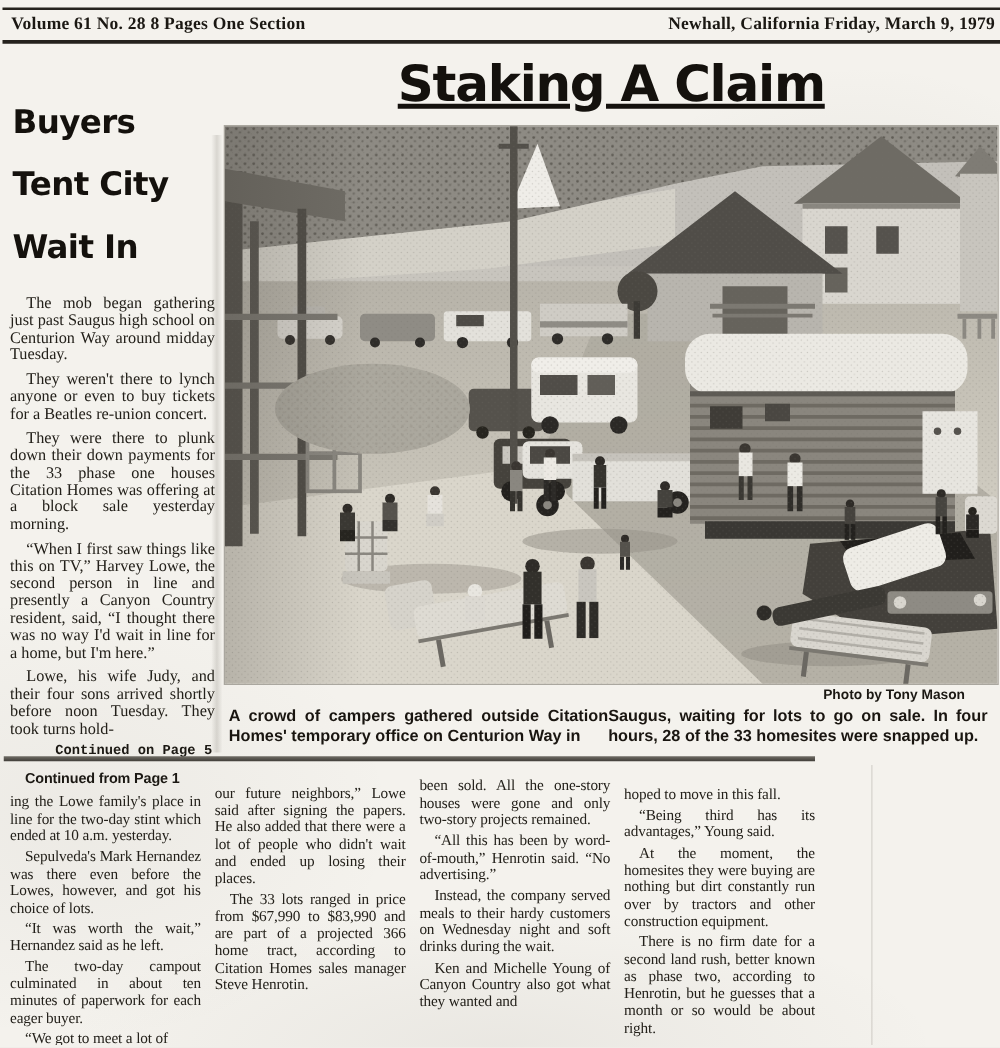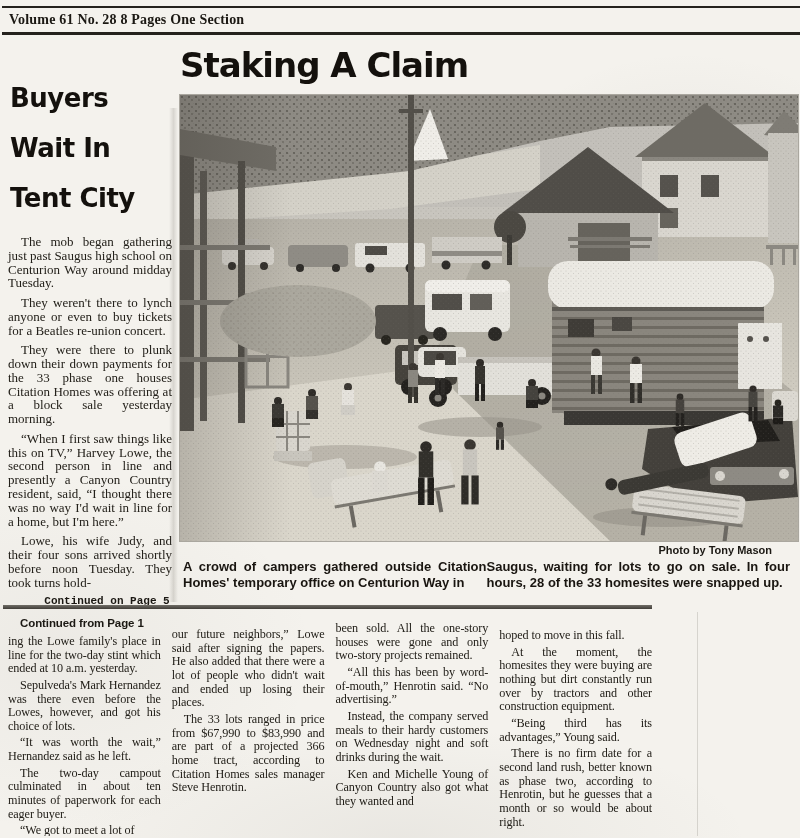--- a/index.html
+++ b/index.html
@@ -38,22 +38,22 @@
     font-family:Liberation Mono, monospace;font-weight:bold;font-size:11px;
     text-align:center;padding-left:34px;margin-top:1px;color:#1b1813;
   }
   .fold-shadow{
     position:absolute;left:169px;top:108px;width:9px;height:494px;
     background:linear-gradient(90deg, rgba(90,85,75,0), rgba(90,85,75,.18), rgba(90,85,75,0));
   }
   
   .main-story{position:absolute;left:180px;top:44px;width:618px;}
   .main-headline{
-    font-family:"DejaVu Sans", sans-serif;font-weight:bold;font-size:34px;line-height:1;
-    margin:4px 0 13px;color:#14110d;letter-spacing:-1px;
+    font-family:"DejaVu Sans", sans-serif;font-weight:bold;font-size:40px;line-height:1;
+    text-align:center;margin:4px 0 13px;color:#14110d;letter-spacing:-1px;text-decoration:underline;
   }
   .photo-frame{
     width:618px;height:446px;position:relative;background:#c8c5be;
     outline:1px solid #aaa79f;
   }
   .photo-frame svg{position:absolute;inset:0;display:block;}
   .photo-credit{
     font-family:"Liberation Sans", sans-serif;font-weight:bold;font-size:11px;
     text-align:right;margin:3px 26px 1px 0;color:#1b1813;
   }
@@ -86,29 +86,30 @@
 </style>
 </head>
 <body>
 
 <div class="page">
 
   <header class="masthead">
     <div class="mh-rule-top"></div>
     <div class="mh-row">
       <span>Volume 61  No. 28  8 Pages  One Section</span>
+      <span>Newhall, California Friday,  March 9, 1979</span>
     </div>
     <div class="mh-rule-bot"></div>
   </header>
 
   <aside class="left-col">
     <div class="left-headline">
       <div class="hl-line">Buyers</div>
+      <div class="hl-line">Tent City</div>
       <div class="hl-line">Wait In</div>
-      <div class="hl-line">Tent City</div>
     </div>
     <div class="left-body">
       <p>The mob began gathering just past Saugus high school on Centurion Way around midday Tuesday.</p>
       <p>They weren't there to lynch anyone or even to buy tickets for a Beatles re-union concert.</p>
       <p>They were there to plunk down their down payments for the 33 phase one houses Citation Homes was offering at a block sale yesterday morning.</p>
       <p>“When I first saw things like this on TV,” Harvey Lowe, the second person in line and presently a Canyon Country resident, said, “I thought there was no way I'd wait in line for a home, but I'm here.”</p>
       <p>Lowe, his wife Judy, and their four sons arrived shortly before noon Tuesday. They took turns hold-</p>
     </div>
     <div class="continued-on">Continued on Page 5</div>
   </aside>
@@ -434,22 +435,22 @@
       <p>The 33 lots ranged in price from $67,990 to $83,990 and are part of a projected 366 home tract, according to Citation Homes sales manager Steve Henrotin.</p>
     </div>
     <div class="ccol">
       <p class="flush" style="margin-top:7px">been sold. All the one-story houses were gone and only two-story projects remained.</p>
       <p>“All this has been by word-of-mouth,” Henrotin said. “No advertising.”</p>
       <p>Instead, the company served meals to their hardy customers on Wednesday night and soft drinks during the wait.</p>
       <p>Ken and Michelle Young of Canyon Country also got what they wanted and</p>
     </div>
     <div class="ccol">
       <p class="flush" style="margin-top:14px">hoped to move in this fall.</p>
+      <p>“Being third has its advantages,” Young said.</p>
       <p>At the moment, the homesites they were buying are nothing but dirt constantly run over by tractors and other construction equipment.</p>
-      <p>“Being third has its advantages,” Young said.</p>
       <p>There is no firm date for a second land rush, better known as phase two, according to Henrotin, but he guesses that a month or so would be about right.</p>
       <div class="end-rule"></div>
     </div>
   </section>
 
   <div class="scan-line"></div>
 
 </div>
 
 </body></html>

